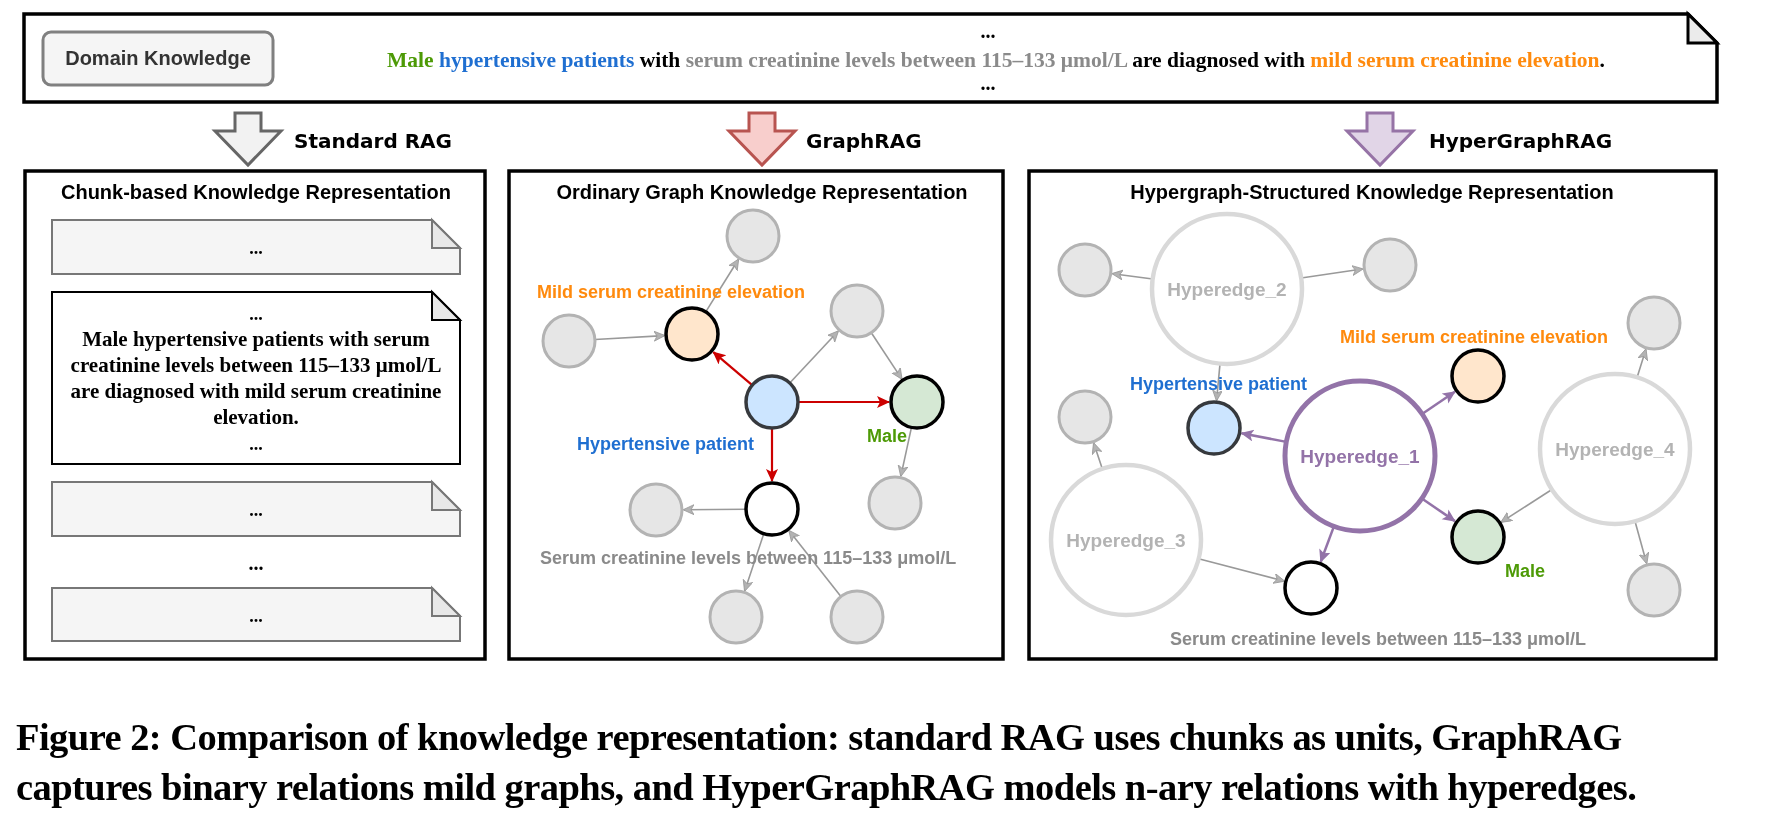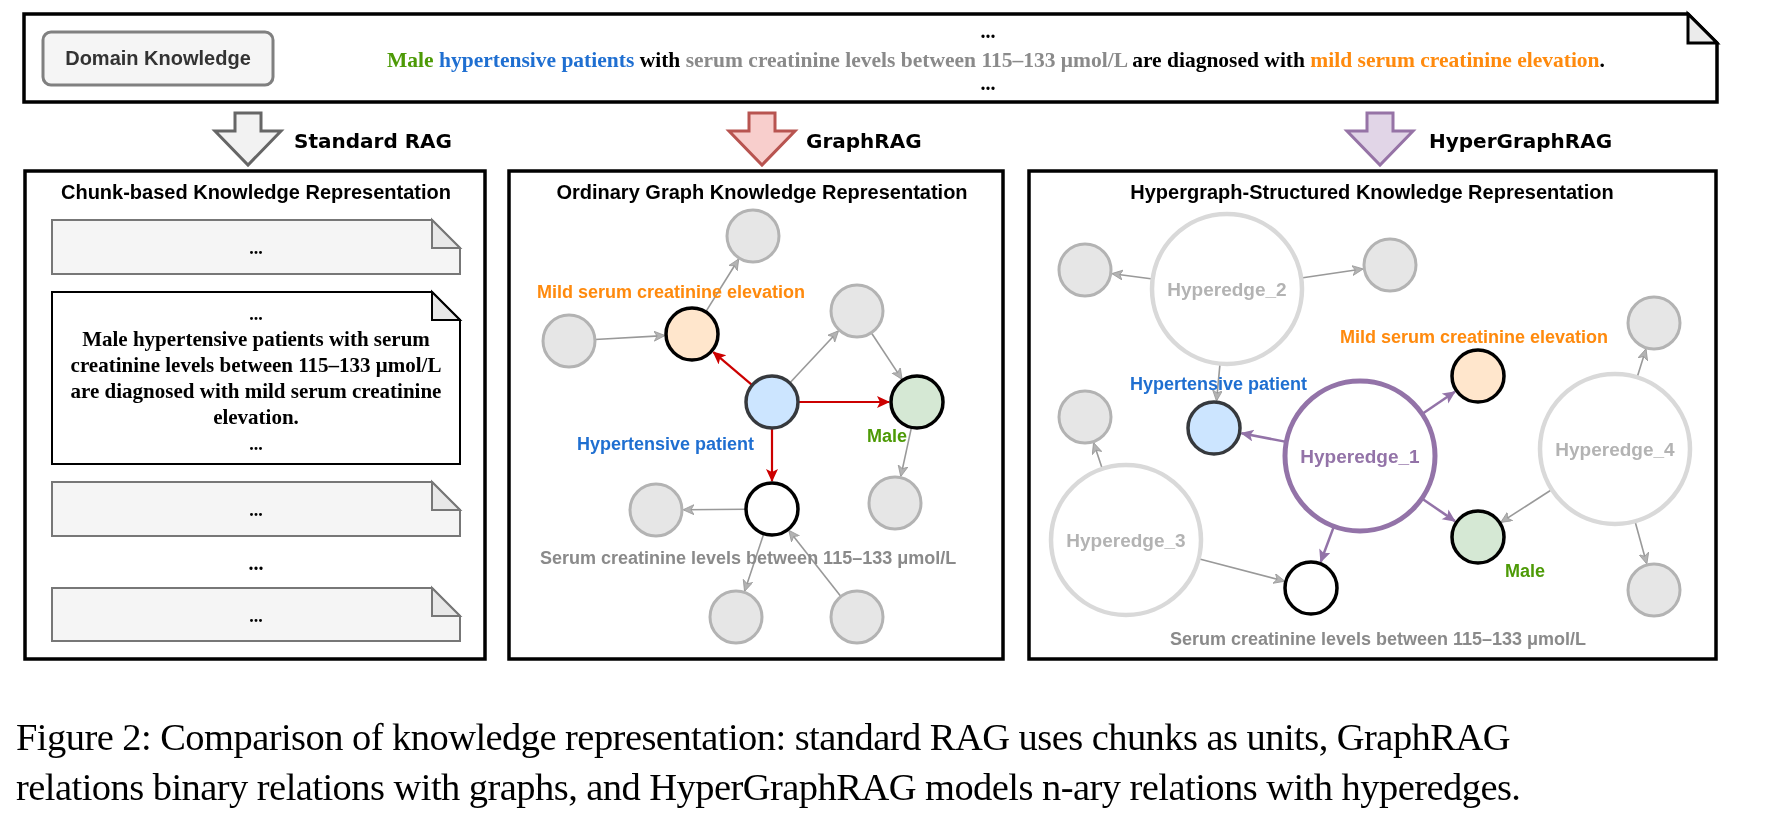--- a/index.html
+++ b/index.html
@@ -7,21 +7,21 @@
   #stage { position:absolute; left:0; top:0; }
   .sans { font-family: "Liberation Sans", "DejaVu Sans", sans-serif; }
   .serif { font-family: "Liberation Serif", "DejaVu Serif", serif; }
   .comic { font-family: "DejaVu Sans", sans-serif; }
   #caption {
     position:absolute; left:16px; top:712px; width:1750px;
     font-family: "Liberation Serif", "DejaVu Serif", serif;
     font-size:38.5px; line-height:50px; color:#000; white-space:nowrap;
     letter-spacing:-0.55px;
   }
-  #caption div { white-space:nowrap; }
+  #caption div { white-space:nowrap;font-weight:bold; }
 </style>
 </head>
 <body>
 
 <svg id="stage" width="1770" height="818" viewBox="0 0 1770 818" xmlns="http://www.w3.org/2000/svg">
   <defs>
     <marker id="m-gray" markerWidth="12" markerHeight="12" refX="10" refY="5" orient="auto" markerUnits="userSpaceOnUse">
       <path d="M0,0 L11,5 L0,10 L3,5 Z" fill="#b3b3b3" stroke="#999" stroke-width="0.8"></path>
     </marker>
     <marker id="m-red" markerWidth="14" markerHeight="14" refX="12" refY="6" orient="auto" markerUnits="userSpaceOnUse">
@@ -171,14 +171,14 @@
 
   <text x="1340" y="343" class="sans" font-size="18" font-weight="bold" id="h-mild" fill="#ff8a0d">Mild serum creatinine elevation</text>
       <text x="1130" y="390" class="sans" font-size="18" font-weight="bold" id="h-hyp" fill="#1f6fd1">Hypertensive patient</text>
       <text x="1505" y="577" class="sans" font-size="18" font-weight="bold" id="h-male" fill="#4d9a06">Male</text>
       <text x="1378" y="645" text-anchor="middle" class="sans" font-size="18" font-weight="bold" id="h-serum" fill="#8a8a8a">Serum creatinine levels between 115–133 μmol/L</text>
     </g>
 </svg>
 
 <div id="caption">
   <div>Figure 2: Comparison of knowledge representation: standard RAG uses chunks as units, GraphRAG</div>
-  <div>relations binary relations with graphs, and HyperGraphRAG models n-ary relations with hyperedges.</div>
+  <div>captures binary relations mild graphs, and HyperGraphRAG models n-ary relations with hyperedges.</div>
 </div>
 
 </body></html>

